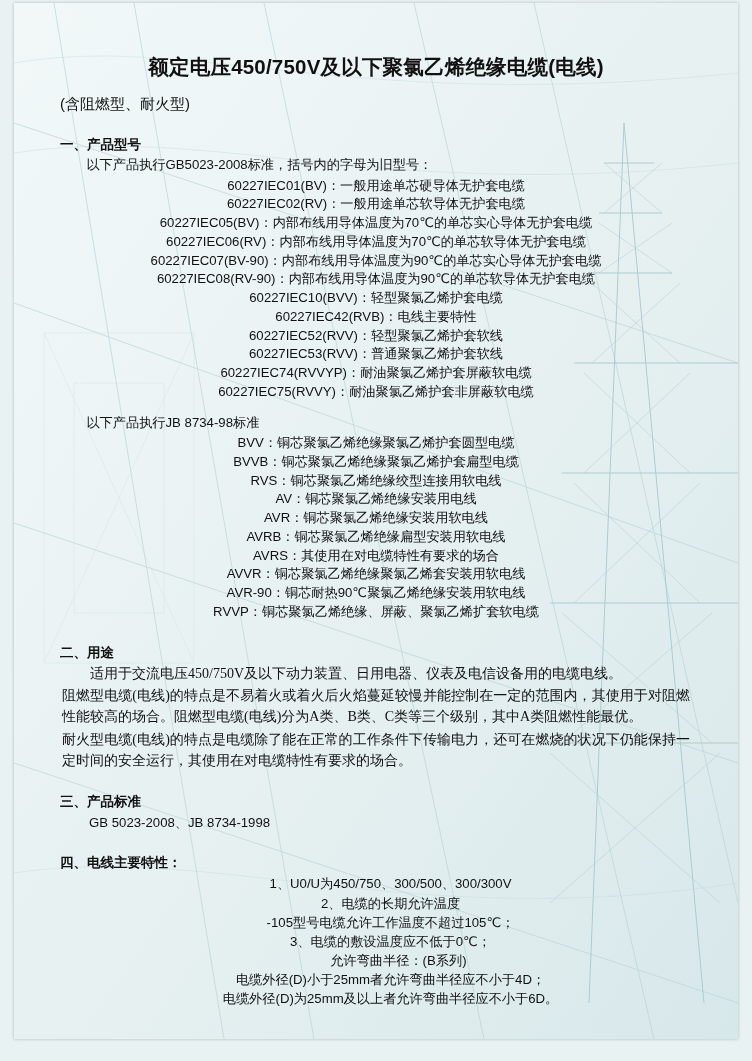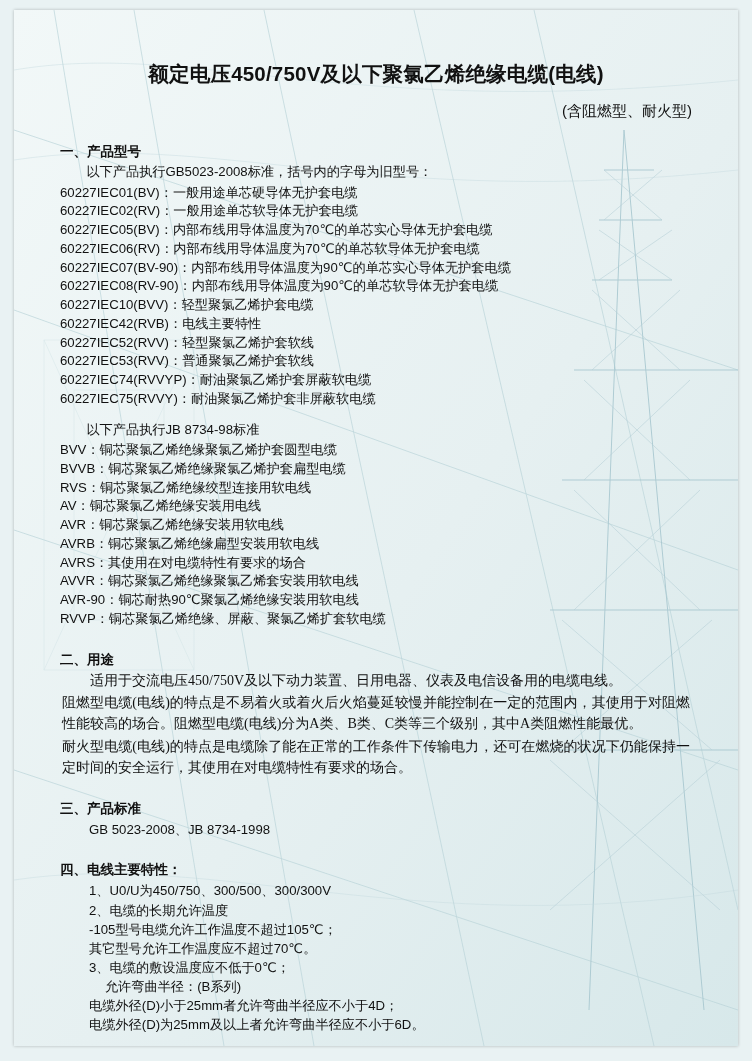--- a/index.html
+++ b/index.html
@@ -19,21 +19,21 @@
   
   .bg {
     position: absolute;
     inset: 0;
     pointer-events: none;
     z-index: 0;
   }
   .paper {
     position: absolute;
     left: 14px;
-    top: 10px;
+    top: 3px;
     width: 724px;
     height: 1036px;
     background: linear-gradient(160deg, #eef6f6 0%, #e7f1f2 40%, #dfeced 100%);
     box-shadow: 0 0 3px rgba(0,0,0,0.25);
     overflow: hidden;
   }
   .content {
     position: relative;
     z-index: 2;
     padding: 44px 46px 20px 46px;
@@ -41,21 +41,21 @@
   h1.doc-title {
     font-size: 20.5px;
     font-weight: bold;
     text-align: center;
     margin: 6px 0 0 0;
     letter-spacing: 0.2px;
     font-family: "Liberation Sans", "DejaVu Sans", sans-serif;
   }
   .doc-subtitle {
     font-size: 15px;
-    text-align: right;
+    text-align: left;
     margin: 14px 0 0 0;
     font-family: "Liberation Sans", "DejaVu Sans", sans-serif;
   }
   .section-head {
     font-size: 13.5px;
     font-weight: bold;
     margin: 22px 0 2px 0;
     font-family: "Liberation Sans", "DejaVu Sans", sans-serif;
   }
   .indent-line {
@@ -76,20 +76,21 @@
     line-height: 1.48;
     margin: 2px;
     text-align: justify;
     font-family: Liberation Serif, serif;
   }
   .para.first {
     text-indent: 2em;
   }
   .block {
     margin-top: 2px;
+    text-align: center;
   }
   .gap {
     height: 12px;
   }
   .sub-line {
     font-size: 13.2px;
     line-height: 1.45;
     margin: 0;
     padding-left: 2.2em;
     font-family: "Liberation Sans", "DejaVu Sans", sans-serif;
@@ -205,21 +206,20 @@
       <p class="para">耐火型电缆(电线)的特点是电缆除了能在正常的工作条件下传输电力，还可在燃烧的状况下仍能保持一定时间的安全运行，其使用在对电缆特性有要求的场合。</p>
 
       <div class="section-head">三、产品标准</div>
       <p class="sub-line">GB 5023-2008、JB 8734-1998</p>
 
       <div class="section-head">四、电线主要特性：</div>
       <div class="block">
         <p class="sub-line">1、U0/U为450/750、300/500、300/300V</p>
         <p class="sub-line">2、电缆的长期允许温度</p>
         <p class="sub-line">-105型号电缆允许工作温度不超过105℃；</p>
-        <p class="sub-line">其它型号允许工作温度应不超过70℃。</p>
         <p class="sub-line">3、电缆的敷设温度应不低于0℃；</p>
         <p class="sub-line2">允许弯曲半径：(B系列)</p>
         <p class="sub-line">电缆外径(D)小于25mm者允许弯曲半径应不小于4D；</p>
         <p class="sub-line">电缆外径(D)为25mm及以上者允许弯曲半径应不小于6D。</p>
 
       </div>
 
     </div>
   </div>
 </div>

